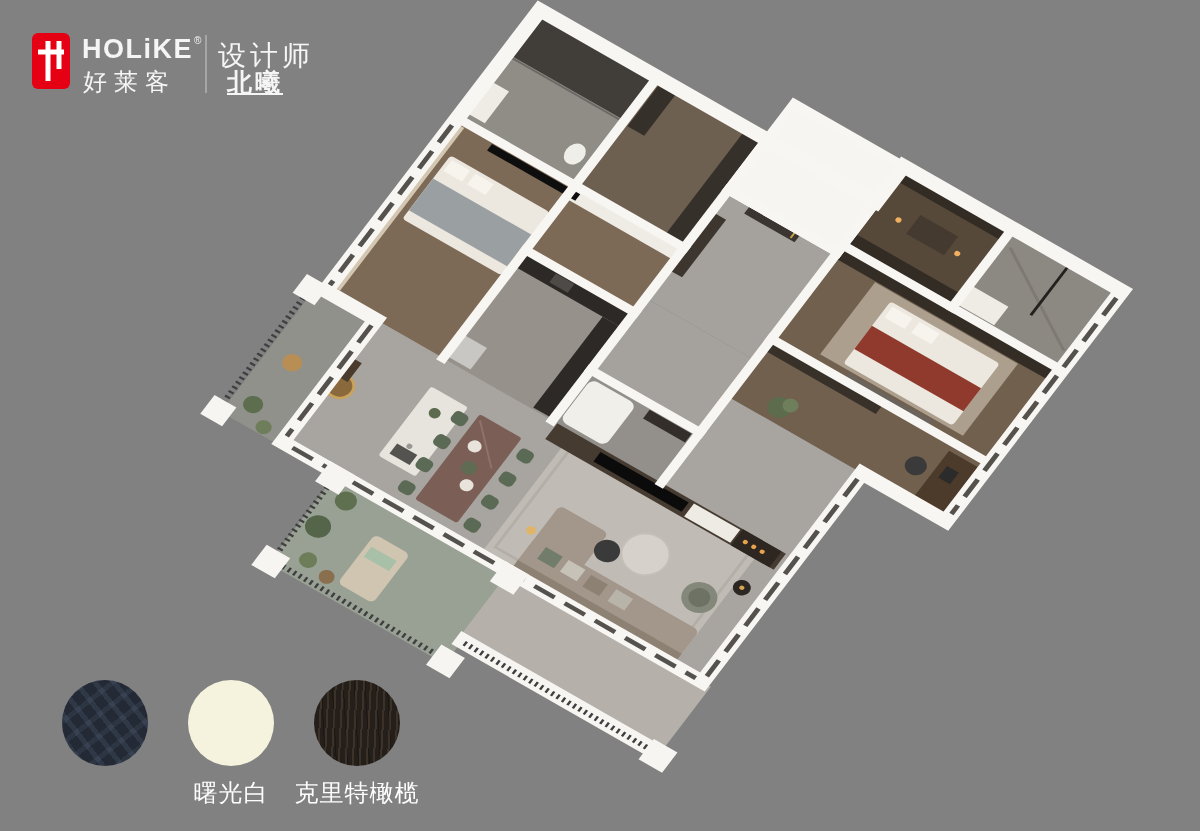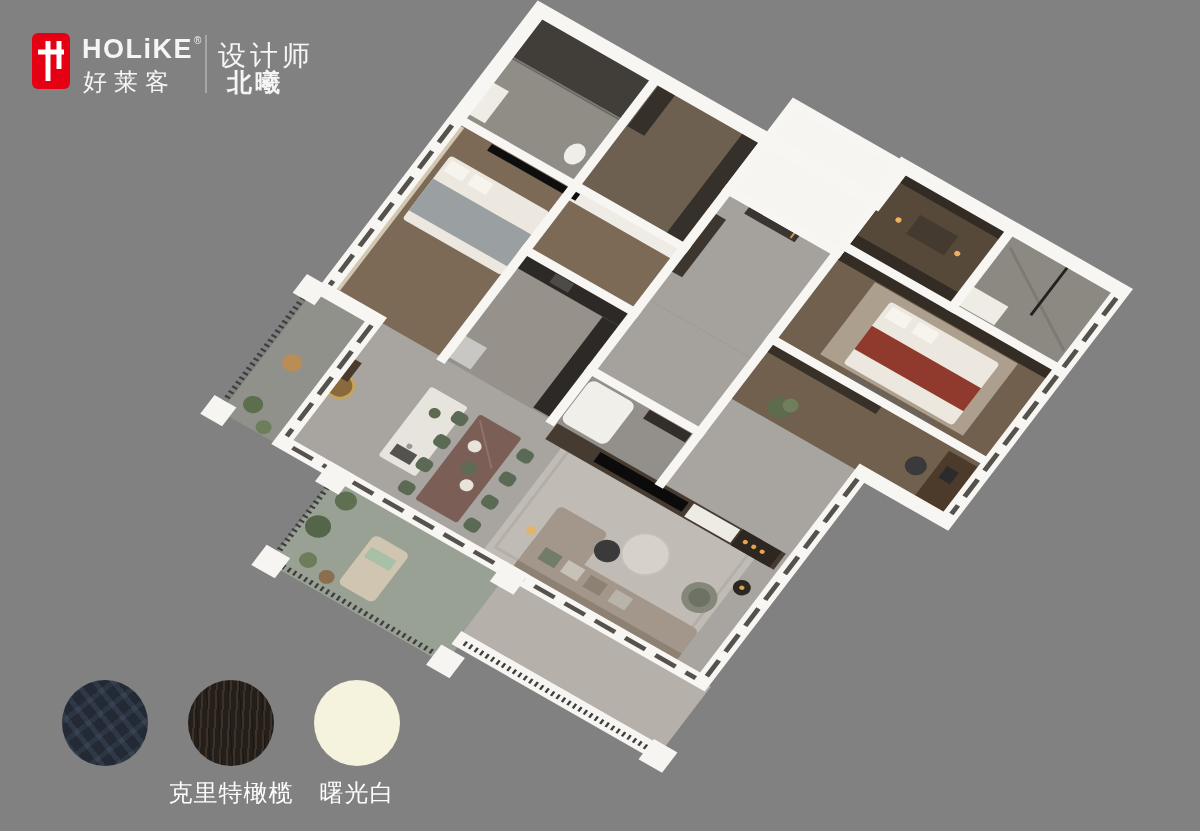--- a/index.html
+++ b/index.html
@@ -10,21 +10,21 @@
   }
   svg{position:absolute;left:0;top:0;}
   
   .brand{position:absolute;left:32px;top:33px;width:360px;height:70px;color:#f5f5f5;}
   .logo-mark{position:absolute;left:0;top:0;width:38px;height:56px;}
   .brand-latin{position:absolute;left:50px;top:1px;font-size:27px;font-weight:bold;letter-spacing:1.5px;white-space:nowrap;}
   .brand-latin sup{font-size:10px;font-weight:normal;vertical-align:14px;margin-left:1px;}
   .brand-cjk{position:absolute;left:51px;top:33px;font-size:24px;letter-spacing:7px;white-space:nowrap;}
   .brand-divider{position:absolute;left:173px;top:2px;width:2px;height:58px;background:#a6a6a6;}
   .designer-role{position:absolute;left:186px;top:4px;font-size:28px;letter-spacing:4px;white-space:nowrap;text-align:center;}
-  .designer-name{position:absolute;left:195px;top:33px;font-size:25px;font-weight:bold;letter-spacing:3px;white-space:nowrap;}
+  .designer-name{position:absolute;left:195px;top:33px;font-size:25px;font-weight:bold;letter-spacing:3px;white-space:nowrap;text-decoration:underline;}
   
   .swatches{position:absolute;left:42px;top:680px;display:flex;}
   .swatch{width:126px;display:flex;flex-direction:column;align-items:center;}
   .dot{width:86px;height:86px;border-radius:50%;}
   .dot.pattern-lines{
     background-image:
       repeating-linear-gradient(52deg, rgba(130,150,185,.13) 0 5px, rgba(0,0,0,0) 5px 15px),
       repeating-linear-gradient(-38deg, rgba(130,150,185,.10) 0 5px, rgba(0,0,0,0) 5px 17px);
   }
   .dot.pattern-wood{
@@ -257,22 +257,22 @@
     <div class="brand-divider"></div>
     <div class="designer-role">设计师</div>
     <div class="designer-name">北曦</div>
   </header>
 
   <footer class="swatches">
     <div class="swatch">
       <div class="dot pattern-lines" style="background-color: rgb(35, 42, 53);"></div>
     </div>
     <div class="swatch">
+      <div class="dot" style="background-color: rgb(245, 242, 221);"></div>
+      <div class="swatch-label">曙光白</div>
+    </div>
+    <div class="swatch">
       <div class="dot pattern-wood" style="background-color: rgb(36, 31, 27);"></div>
       <div class="swatch-label">克里特橄榄</div>
     </div>
-    <div class="swatch">
-      <div class="dot" style="background-color: rgb(245, 242, 221);"></div>
-      <div class="swatch-label">曙光白</div>
-    </div>
   </footer>
 
 </div>
 
 </body></html>

